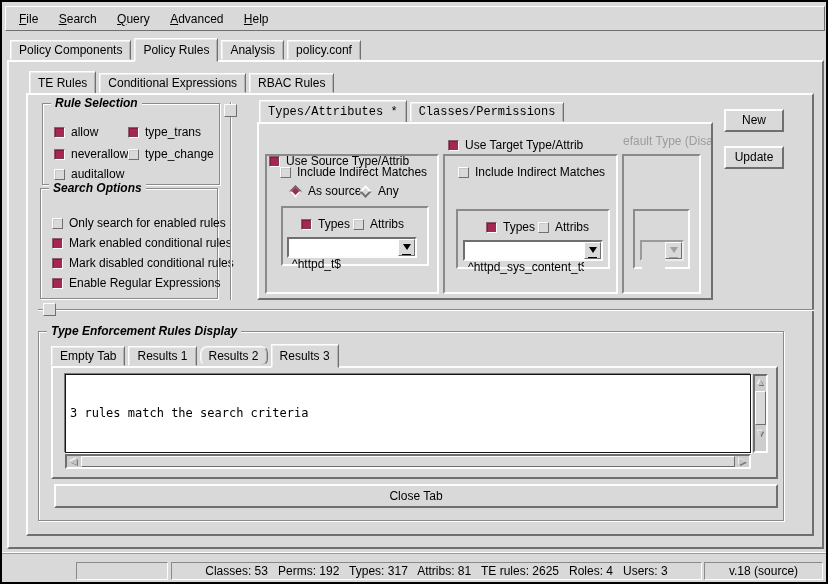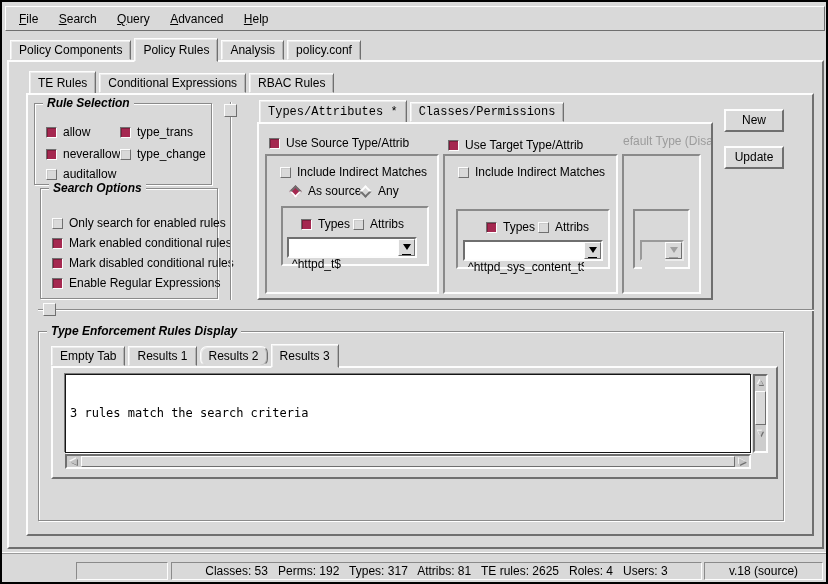--- a/index.html
+++ b/index.html
@@ -102,21 +102,21 @@
   </div>
   <div class="nbbody" style="left:5px; top:58px; width:817px; height:489px; z-index:2;"></div>
 
   <div class="tabs" style="left:27px; top:69px; z-index:4;">
     <div class="tab active">TE Rules</div>
     <div class="tab">Conditional Expressions</div>
     <div class="tab">RBAC Rules</div>
   </div>
   <div class="nbbody" style="left:24px; top:91px; width:788px; height:443px; z-index:4;"></div>
 
-  <div class="group" style="left:32px; top:101px; width:178px; height:82px;">
+  <div class="group" style="left:40px; top:101px; width:178px; height:82px;">
     <span class="group-label">Rule Selection</span>
     <div class="cbrow" style="left:11px; top:21px;">
       <span class="cb on"></span>
       <span class="cbl">allow</span>
     </div>
     <div class="cbrow" style="left:85px; top:21px;">
       <span class="cb on"></span>
       <span class="cbl">type_trans</span>
     </div>
     <div class="cbrow" style="left:11px; top:43px;">
@@ -155,21 +155,21 @@
 
   <div class="sash-v" style="left:228px; top:100px; height:198px;"></div>
   <div class="sash-handle" style="left:222px; top:102px;"></div>
 
   <div class="tabs" style="left:257px; top:98px; z-index:5;font-family:Liberation Mono, monospace;">
     <div class="tab active">Types/Attributes *</div>
     <div class="tab">Classes/Permissions</div>
   </div>
   <div class="nbbody" style="left:255px; top:120px; width:456px; height:178px; z-index:5;"></div>
 
-  <div class="cbrow" style="left:267px; top:134px;">
+  <div class="cbrow" style="left:267px; top:152px;">
     <span class="cb on"></span>
     <span class="cbl">Use Source Type/Attrib</span>
   </div>
   <div class="frame" style="left:263px; top:152px; width:174px; height:140px;">
     <div class="cbrow" style="left:13px; top:9px;">
       <span class="cb"></span>
       <span class="cbl">Include Indirect Matches</span>
     </div>
     <div class="cbrow" style="left:22px; top:28px;">
       <span class="dia on"></span>
@@ -270,19 +270,20 @@
     <div class="thumb" style="left:0; top:15px; width:11px; height:34px;"></div>
     <div class="sbarrow" style="left:0; top:52px;">▼</div>
   </div>
 
   <div class="sb" style="left:63px; top:452px; width:686px; height:15px;">
     <div class="sbarrow" style="left:1px; top:0;">◀</div>
     <div class="thumb" style="left:14px; top:0; width:654px; height:11px;"></div>
     <div class="sbarrow" style="right:1px; top:0;">▶</div>
   </div>
 
+  <div class="btn" style="left:52px; top:482px; width:724px; height:24px; line-height:20px;">Close Tab</div>
 
   <div class="abs" style="left:0; top:550px; width:824px; height:2px; border-top:1px solid #fdfdfd; border-bottom:1px solid #9a9a9a;"></div>
   <div class="sfield" style="left:74px; top:560px; width:92px;"></div>
   <div class="sfield" style="left:169px; top:560px; width:531px;">Classes: 53   Perms: 192   Types: 317   Attribs: 81   TE rules: 2625   Roles: 4   Users: 3</div>
   <div class="sfield" style="left:702px; top:560px; width:119px;">v.18 (source)</div>
 
 </div>
 
 </body></html>

